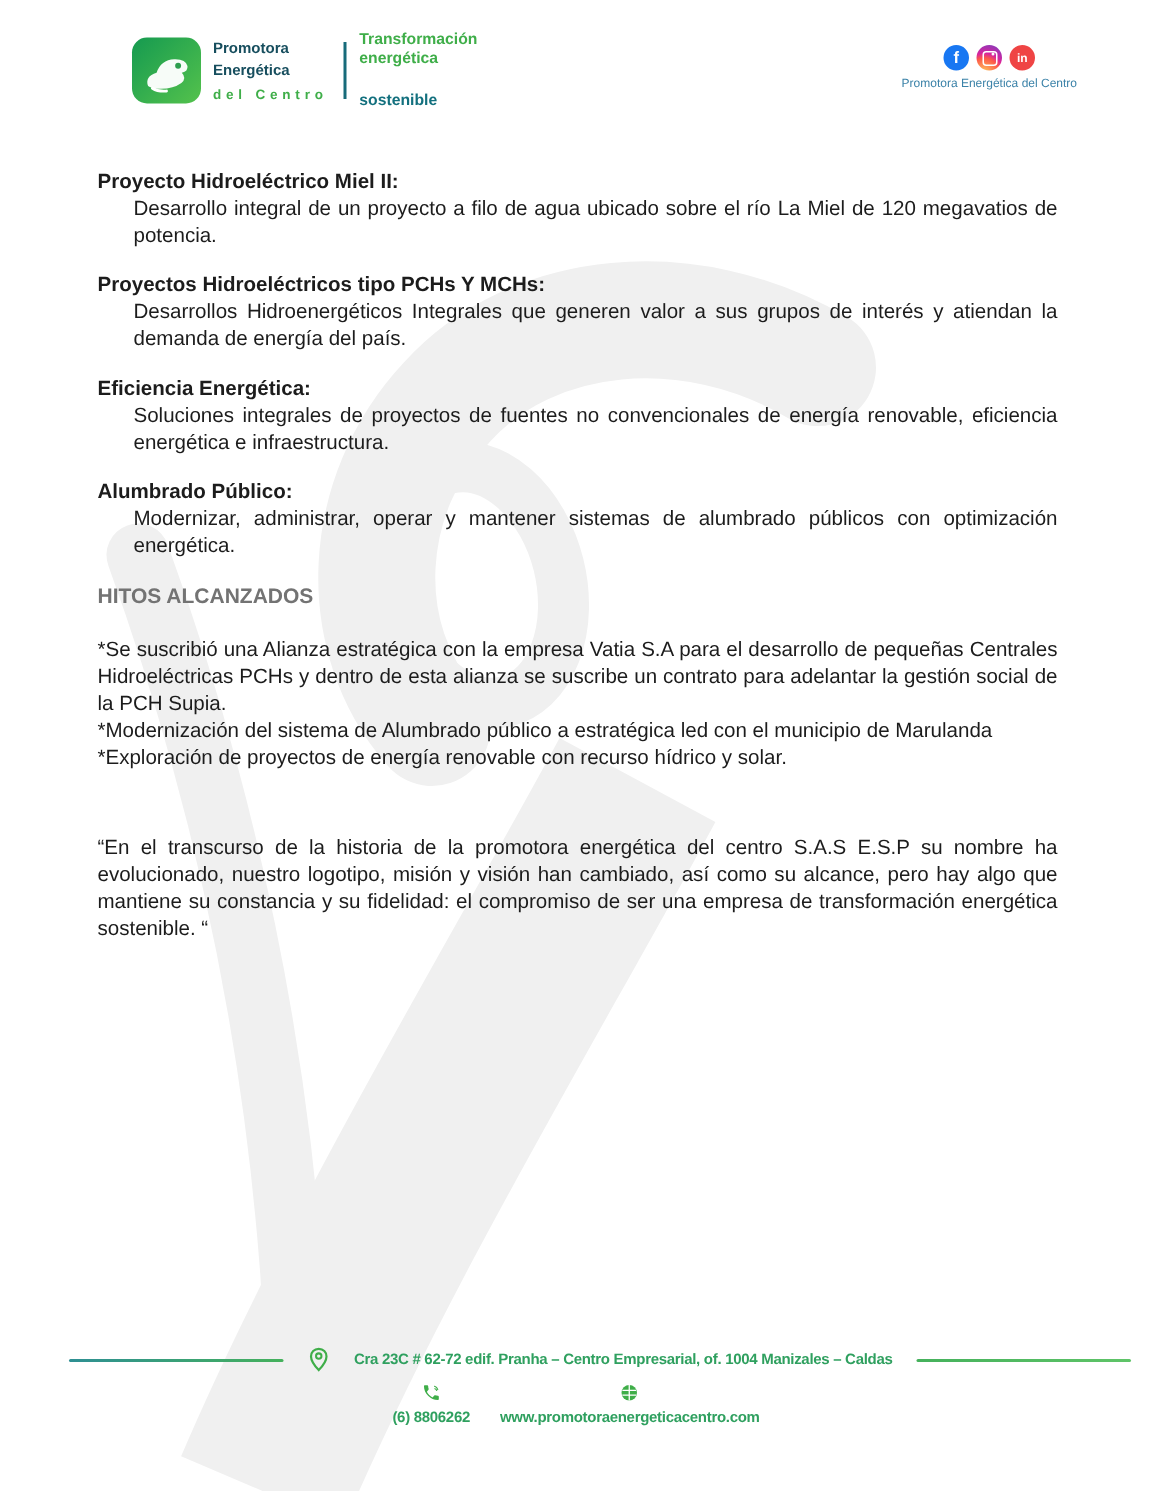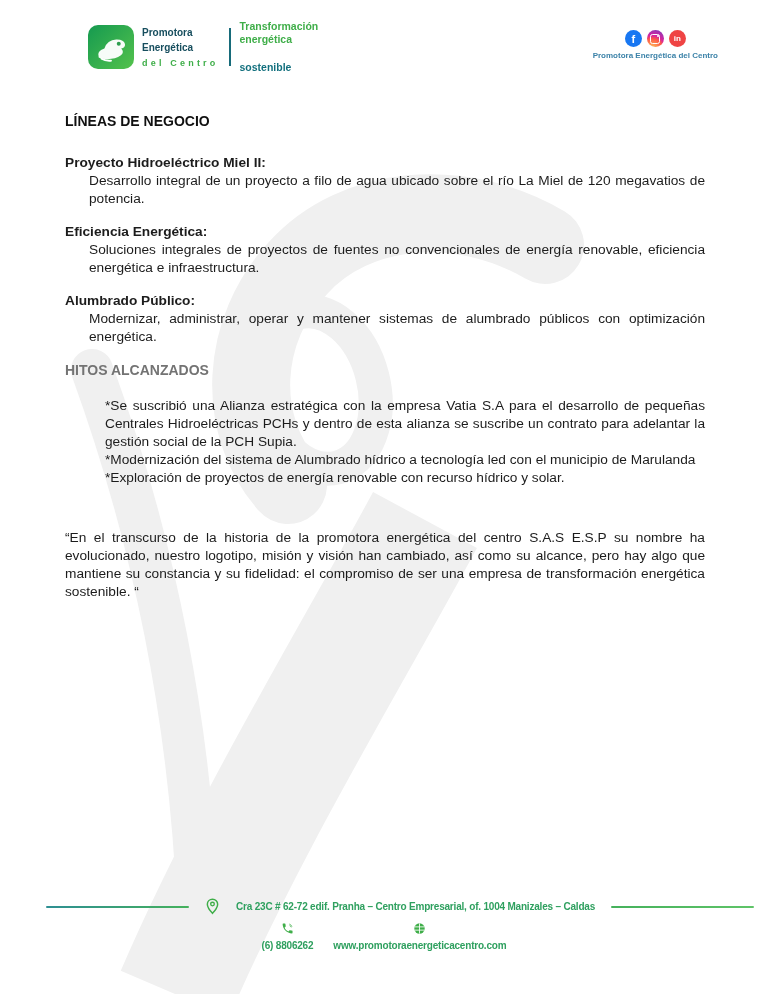--- a/index.html
+++ b/index.html
@@ -25,30 +25,30 @@
 
   .social{display:flex;flex-direction:column;align-items:center;gap:4px;margin:10px 26px 0 0;}
   .social-icons{display:flex;gap:5px;}
   .sicon{width:17px;height:17px;border-radius:50%;color:#fff;display:flex;align-items:center;
     justify-content:center;font-weight:bold;cursor:pointer;}
   .fb{background:#1877f2;font-size:11px;}
   .ig{background:radial-gradient(circle at 30% 110%,#fdcb5c 0%,#fd5949 45%,#d6249f 60%,#8a3ab9 90%);}
   .ig-frame{width:8px;height:8px;border:1.4px solid #fff;border-radius:2.5px;position:relative;}
   .ig-frame::after{content:"";position:absolute;top:0.5px;right:0.5px;width:2px;height:2px;border-radius:50%;background:#fff;}
   .li{background:#ef4444;font-size:8px;}
-  .social-caption{font-size:8px;font-weight:bold;color:#3b82a8;white-space:nowrap;}
+  .social-caption{font-size:8px;font-weight:normal;color:#3b82a8;white-space:nowrap;}
 
   
   .main{padding:0 63px 0 65px;margin-top:38px;font-size:13.7px;line-height:18px;color:#1c1c1c;}
   .doc-heading{font-size:14px;font-weight:bold;color:#101010;margin:0 0 24px 0;}
   .doc-heading2{font-size:14px;font-weight:bold;color:#737373;margin:4px 0 18px 0;}
   .section{margin-bottom:15px;}
   .section-title{font-weight:bold;}
   .section-body{text-align:justify;margin-left:24px;}
-  .milestones div{text-align:justify;margin-left:40px;}
+  .milestones div{text-align:justify;}
   .quote{margin-top:42px;text-align:justify;}
 
   
   .footer{position:absolute;left:0;right:0;top:898px;z-index:2;}
   .f-row1{display:flex;align-items:center;gap:16px;padding:0 14px 0 46px;}
   .f-line{height:2px;flex:1;border-radius:2px;}
   .f-line-left{background:linear-gradient(90deg,#2e8f93,#45b15c);}
   .f-line-right{background:linear-gradient(90deg,#45b15c,#5fc468);}
   .f-text{color:#2fa05f;font-weight:bold;font-size:10px;letter-spacing:-0.2px;white-space:nowrap;}
   .f-row2{display:flex;justify-content:center;align-items:center;gap:6px;margin-top:7px;}
@@ -98,43 +98,46 @@
           <div class="ig-frame"></div>
         </div>
         <div class="sicon li">in</div>
       </div>
       <div class="social-caption">Promotora Energética del Centro</div>
     </div>
   </div>
 
   <div class="main">
 
-    <div class="doc-heading">LÍNEAS DE NEGOCIO</div>
 
     <div class="section">
       <div class="section-title">Proyecto Hidroeléctrico Miel II:</div>
       <div class="section-body">Desarrollo integral de un proyecto a filo de agua ubicado sobre el río La Miel de 120 megavatios de potencia.</div>
     </div>
 
+    <div class="section">
+      <div class="section-title">Proyectos Hidroeléctricos tipo PCHs Y MCHs:</div>
+      <div class="section-body">Desarrollos Hidroenergéticos Integrales que generen valor a sus grupos de interés y atiendan la demanda de energía del país.</div>
+    </div>
 
     <div class="section">
       <div class="section-title">Eficiencia Energética:</div>
       <div class="section-body">Soluciones integrales de proyectos de fuentes no convencionales de energía renovable, eficiencia energética e infraestructura.</div>
     </div>
 
     <div class="section">
       <div class="section-title">Alumbrado Público:</div>
       <div class="section-body">Modernizar, administrar, operar y mantener sistemas de alumbrado públicos con optimización energética.</div>
     </div>
 
     <div class="doc-heading2">HITOS ALCANZADOS</div>
 
     <div class="milestones">
       <div>*Se suscribió una Alianza estratégica con la empresa Vatia S.A para el desarrollo de pequeñas Centrales Hidroeléctricas PCHs y dentro de esta alianza se suscribe un contrato para adelantar la gestión social de la PCH Supia.</div>
-      <div>*Modernización del sistema de Alumbrado hídrico a tecnología led con el municipio de Marulanda</div>
+      <div>*Modernización del sistema de Alumbrado público a estratégica led con el municipio de Marulanda</div>
       <div>*Exploración de proyectos de energía renovable con recurso hídrico y solar.</div>
     </div>
 
     <div class="quote">“En el transcurso de la historia de la promotora energética del centro S.A.S E.S.P su nombre ha evolucionado, nuestro logotipo, misión y visión han cambiado, así como su alcance, pero hay algo que mantiene su constancia y su fidelidad: el compromiso de ser una empresa de transformación energética sostenible. “</div>
 
   </div>
 
   <div class="footer">
     <div class="f-row1">
       <div class="f-line f-line-left"></div>

